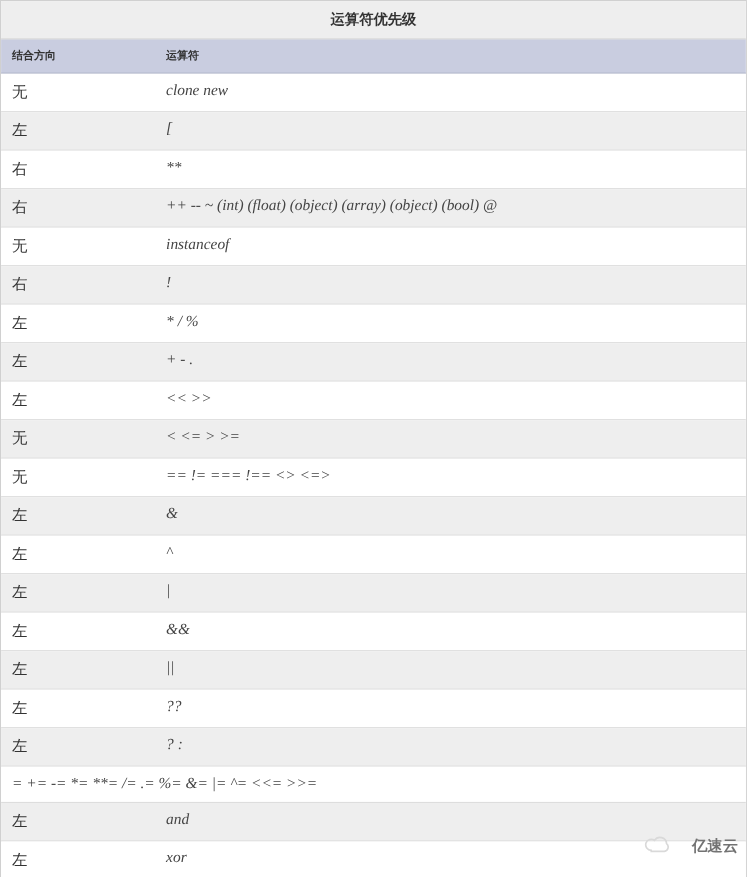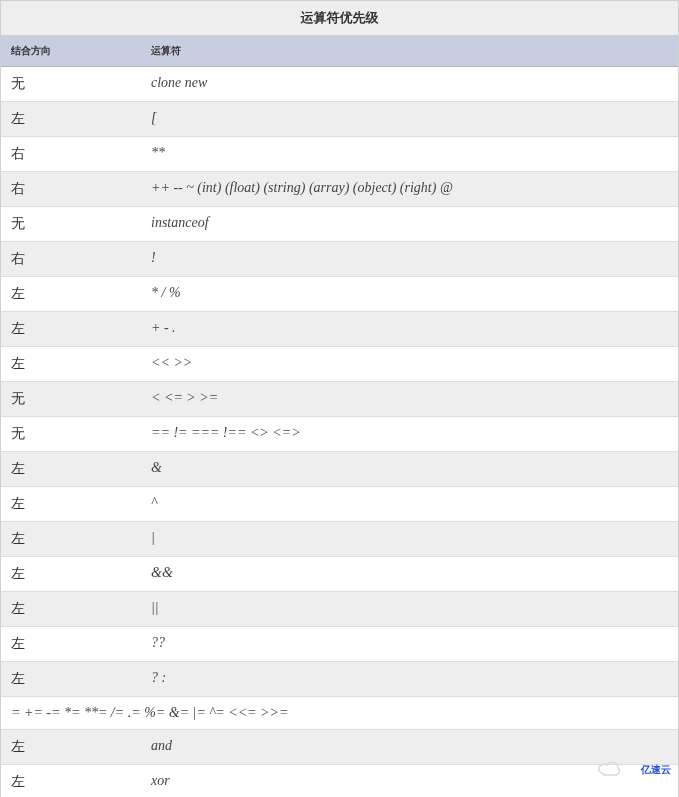--- a/index.html
+++ b/index.html
@@ -47,22 +47,22 @@
   .data-row .col-op {
     font-style: italic;
     font-family: Liberation Serif, serif;
     color: #444;
   }
   .rows-container {}
   .watermark {
     position: fixed;
     right: 8px;
     bottom: 18px;
-    color: #1d4ed8;
-    font-size: 10px;
+    color: #737373;
+    font-size: 14px;
     font-weight: bold;
     display: flex;
     align-items: center;
     gap: 20px;
     pointer-events: none;
   }
   .watermark svg { width: 24px; height: 16px; }
 </style>
 </head>
 <body>
@@ -81,21 +81,21 @@
       <div class="data-row">
         <div class="col-assoc">左</div>
         <div class="col-op">[</div>
       </div>
       <div class="data-row">
         <div class="col-assoc">右</div>
         <div class="col-op">**</div>
       </div>
       <div class="data-row">
         <div class="col-assoc">右</div>
-        <div class="col-op">++ -- ~ (int) (float) (string) (array) (object) (right) @</div>
+        <div class="col-op">++ -- ~ (int) (float) (object) (array) (object) (bool) @</div>
       </div>
       <div class="data-row">
         <div class="col-assoc">无</div>
         <div class="col-op">instanceof</div>
       </div>
       <div class="data-row">
         <div class="col-assoc">右</div>
         <div class="col-op">!</div>
       </div>
       <div class="data-row">

